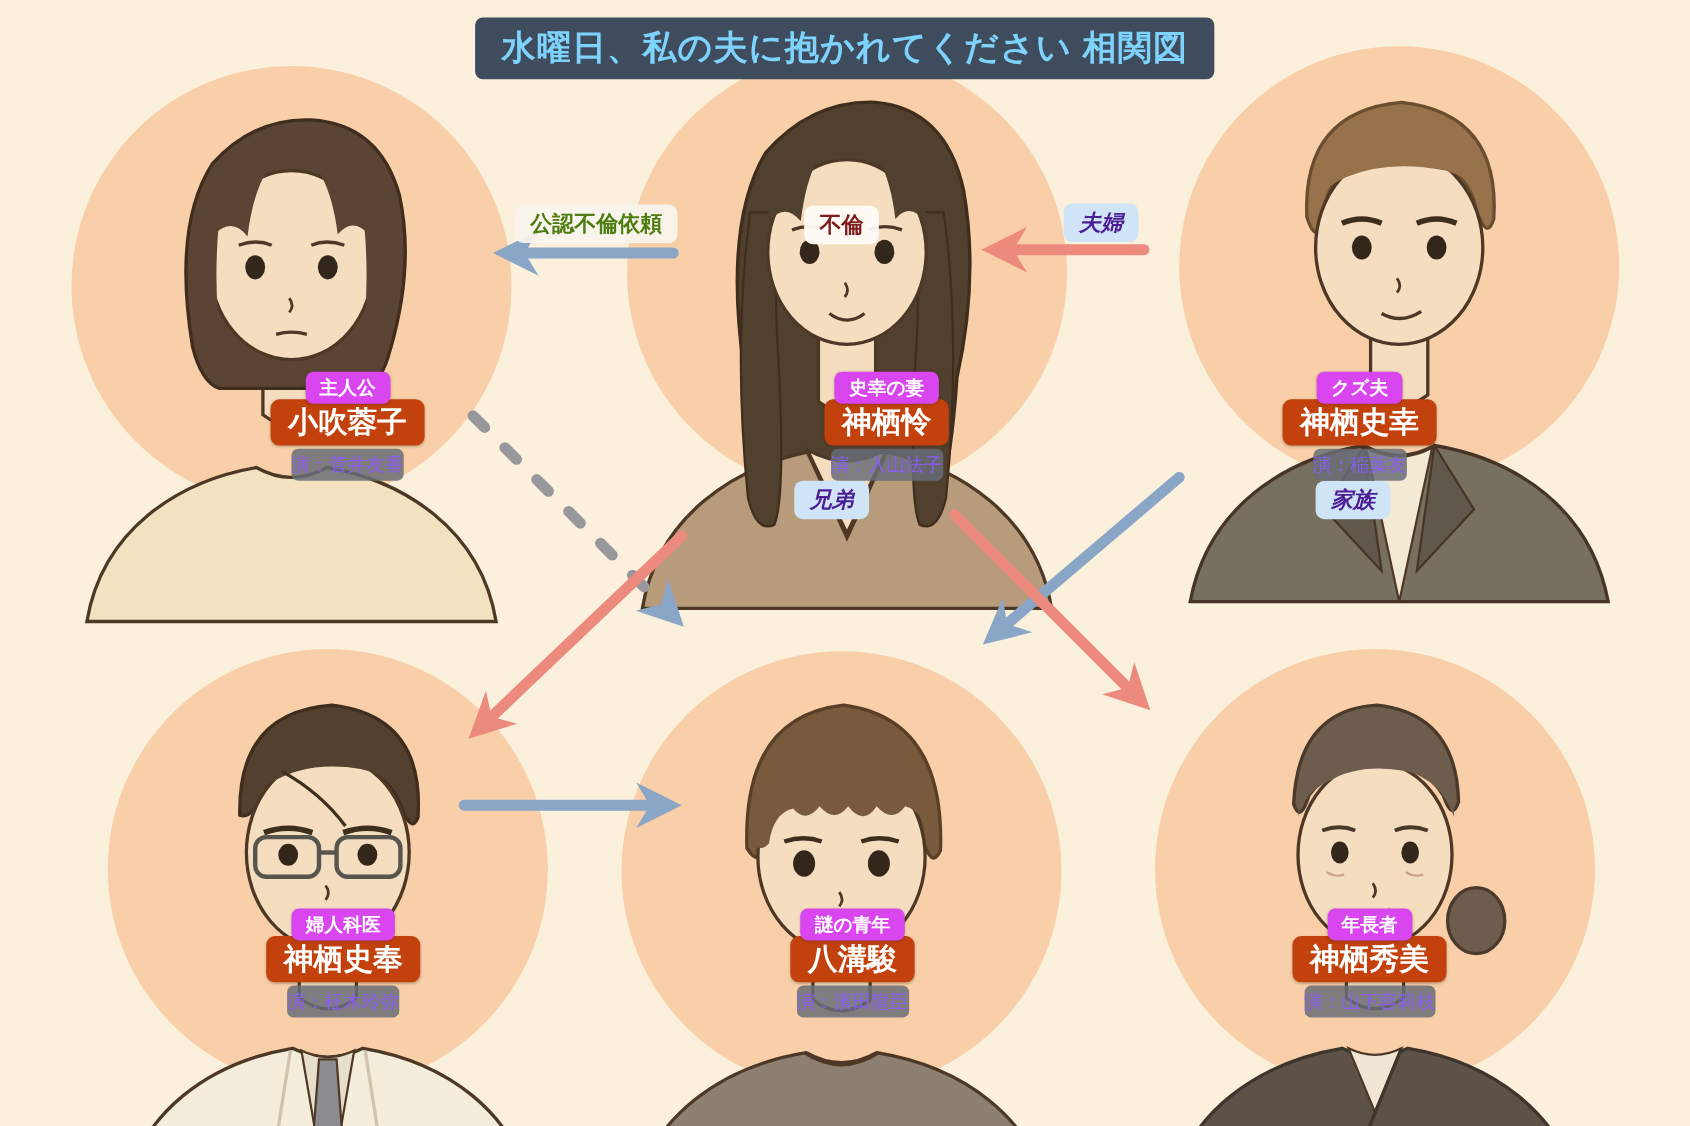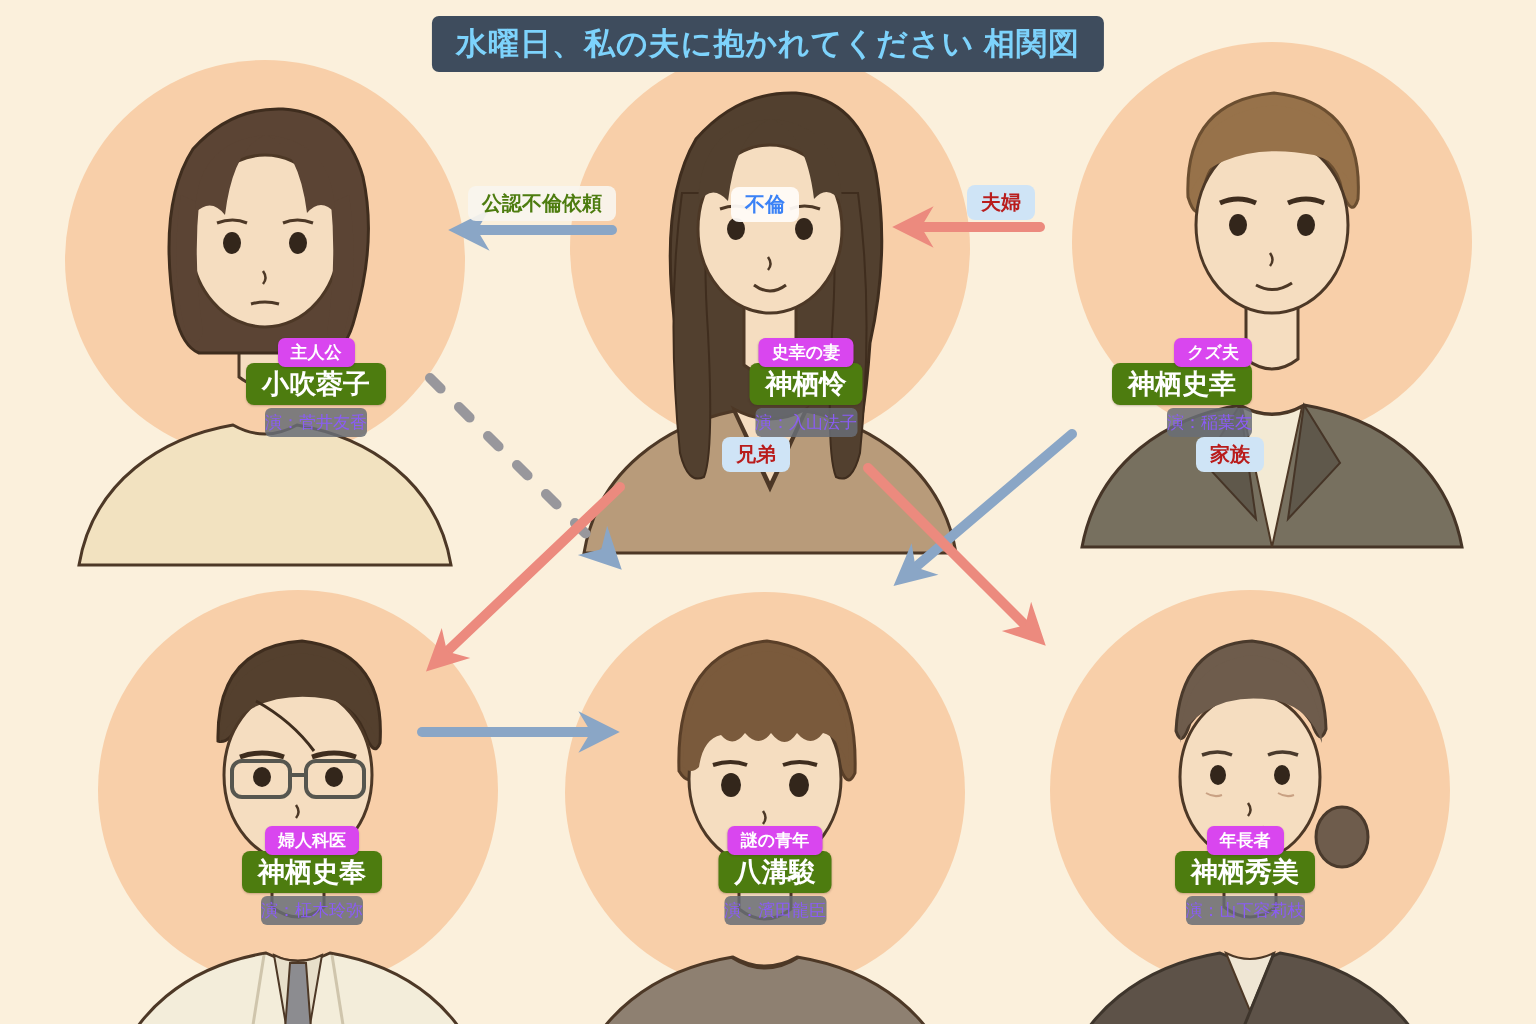--- a/index.html
+++ b/index.html
@@ -18,35 +18,35 @@
     letter-spacing:1px;
   }
   .stack{position:absolute;display:flex;flex-direction:column;align-items:center;
     transform:translateX(-50%);z-index:4;}
   .badge{
     background:#d946ef;color:#fff;font-size:17px;font-weight:bold;
     padding:3px 13px;border-radius:7px;white-space:nowrap;z-index:2;
     box-shadow:0 1px 2px rgba(60,40,20,.25);
   }
   .name{
-    background:#4d7c0f;color:#fff;font-size:27px;font-weight:bold;
+    background:#c2410c;color:#fff;font-size:27px;font-weight:bold;
     padding:3px 16px;border-radius:8px;white-space:nowrap;margin-top:-4px;z-index:1;
     box-shadow:0 1px 2px rgba(60,40,20,.25);
   }
   .actor{
     background:rgba(104,109,117,.85);color:#8b5cf6;font-size:17px;
     padding:3px 0;border-radius:6px;white-space:nowrap;margin-top:3px;
   }
   .rel{
     position:absolute;transform:translateX(-50%);z-index:3;
     font-size:20px;font-weight:bold;padding:4px 14px;border-radius:8px;white-space:nowrap;
   }
-  .rel-blue{background:#cfe4f6;color:#b91c1c;}
+  .rel-blue{background:#cfe4f6;color:#4c1d95;font-style:italic;}
   .rel-gray{background:rgba(248,245,238,.92);color:#4d7c0f;}
-  .rel-red{background:rgba(255,251,247,.95);color:#3b82f6;}
+  .rel-red{background:rgba(255,251,247,.95);color:#7f1d1d;}
 </style>
 </head>
 <body>
 
 <div class="figure" style="left:45px;top:45px;">
   <svg width="440" height="520" viewBox="0 0 440 520">
     <circle cx="220" cy="215" r="200" fill="#f8cfa9"></circle>
     <path d="M194,240 L194,332 Q220,352 246,332 L246,240 Z" fill="#f5ddc0" stroke="#4d3826" stroke-width="3"></path>
     <path d="M34,520 C48,436 118,392 188,380 Q220,398 252,380 C322,392 392,436 406,520 Z" fill="#f2e2c0" stroke="#4d3826" stroke-width="3"></path>
     <path d="M130,270 Q112,160 148,104 Q186,62 238,64 Q300,68 318,132 Q332,196 310,272 Q302,304 286,308 L154,308 Q138,302 130,270 Z" fill="#5b4434" stroke="#3f2d1e" stroke-width="3"></path>
@@ -196,21 +196,21 @@
   <div class="name">小吹蓉子</div>
   <div class="actor">演：菅井友香</div>
 </div>
 
 <div class="stack" style="left:806px;top:338px;">
   <div class="badge">史幸の妻</div>
   <div class="name">神栖怜</div>
   <div class="actor">演：入山法子</div>
 </div>
 
-<div class="stack" style="left:1182px;top:338px;align-items:flex-end;">
+<div class="stack" style="left:1236px;top:338px;">
   <div class="badge">クズ夫</div>
   <div class="name">神栖史幸</div>
   <div class="actor">演：稲葉友</div>
 </div>
 
 <div class="stack" style="left:312px;top:826px;">
   <div class="badge">婦人科医</div>
   <div class="name">神栖史奉</div>
   <div class="actor">演：柾木玲弥</div>
 </div>

